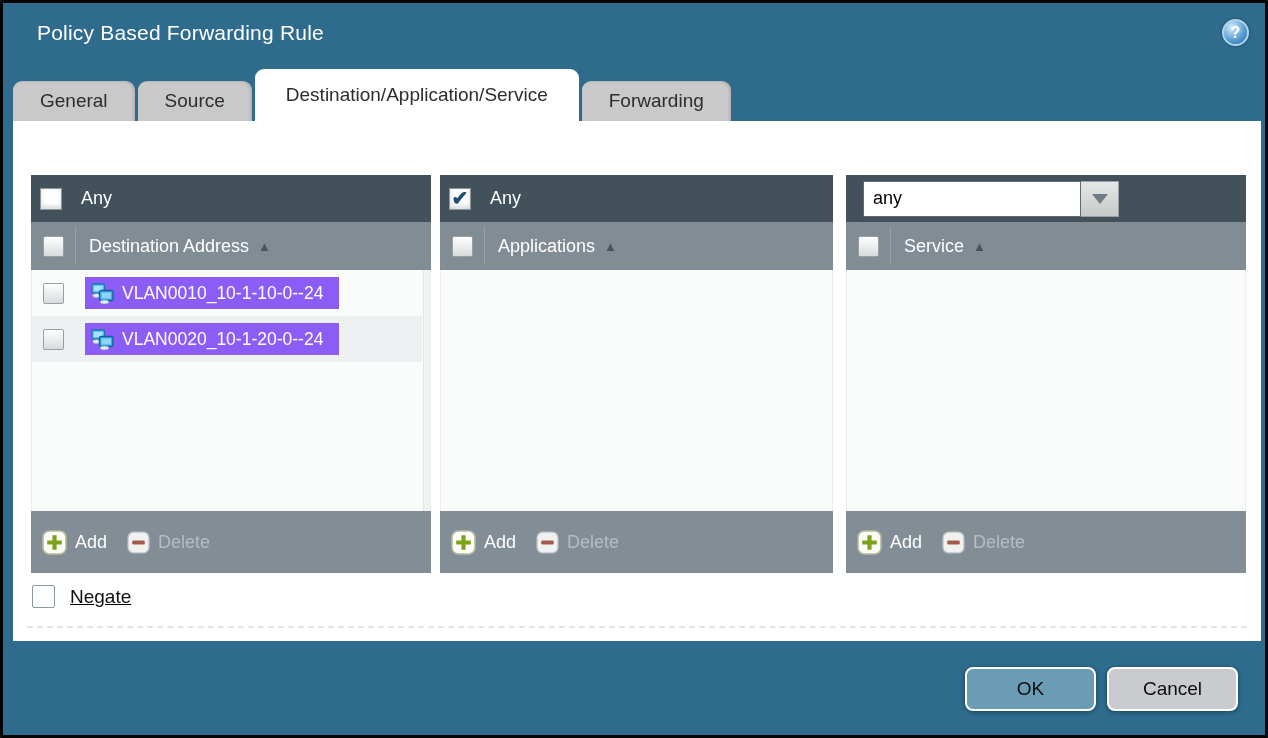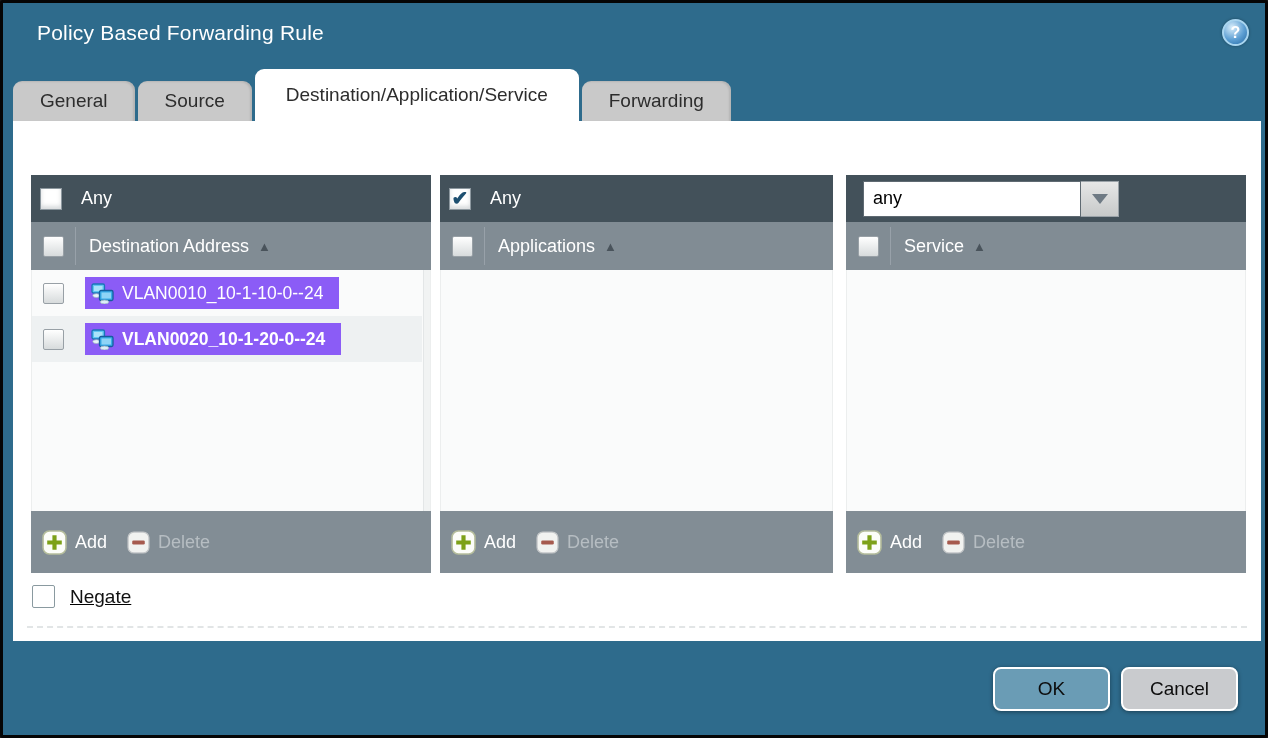--- a/index.html
+++ b/index.html
@@ -64,21 +64,21 @@
   .sort-arrow { font-size:13px; color:#49535b; line-height:1; }
   .list {
     flex:1 1 auto; background:#fafbfb; position:relative; overflow:hidden;
     border-left:1px solid #eceeee; border-right:1px solid #eceeee;
   }
   .scroll-track {
     position:absolute; top:0; right:0; bottom:0; width:7px;
     background:#f1f3f3; border-left:1px solid #e3e6e7;
   }
   .row { height:46px; display:flex; align-items:center; margin-right:8px; }
-  .row.alt { background:#eef1f2;font-weight:bold; }
+  .row.alt { background:#eef1f2; }
   .row .cbwrap { width:42px; display:flex; justify-content:center; }
   .chip {
     margin-left:11px; background:#8b5cf6; height:32px;
     display:flex; align-items:center; gap:8px; padding:0 16px 0 6px;
     color:#fff; font-size:17.5px;
   }
   .action-bar {
     height:62px; background:#828d95; display:flex; align-items:center;
     padding-left:11px; gap:20px; flex:0 0 auto;
   }
@@ -121,21 +121,21 @@
   }
   .negate-row {
     position:absolute; top:464px; left:19px;
     display:flex; align-items:center; gap:15px;text-decoration:underline;
   }
   .negate-row .lbl { font-size:19px; color:#111; }
   .footer-buttons {
     position:absolute; bottom:24px; right:27px; display:flex; gap:11px;
   }
   .btn {
-    width:117px; height:44px; border-radius:8px; border:2px solid #fff;
+    width:131px; height:44px; border-radius:8px; border:2px solid #fff;
     font-size:19px; color:#0d0d0d; display:flex; align-items:center;
     justify-content:center; cursor:pointer;
     box-shadow:0 1px 4px rgba(0,0,0,0.4); font-family:inherit;
   }
   .btn.ok { background:#6a9cb5; }
   .btn.cancel { background:#c9cbce; }
   .icon-wrap { display:flex; align-items:center; }
 </style>
 </head>
 <body>

